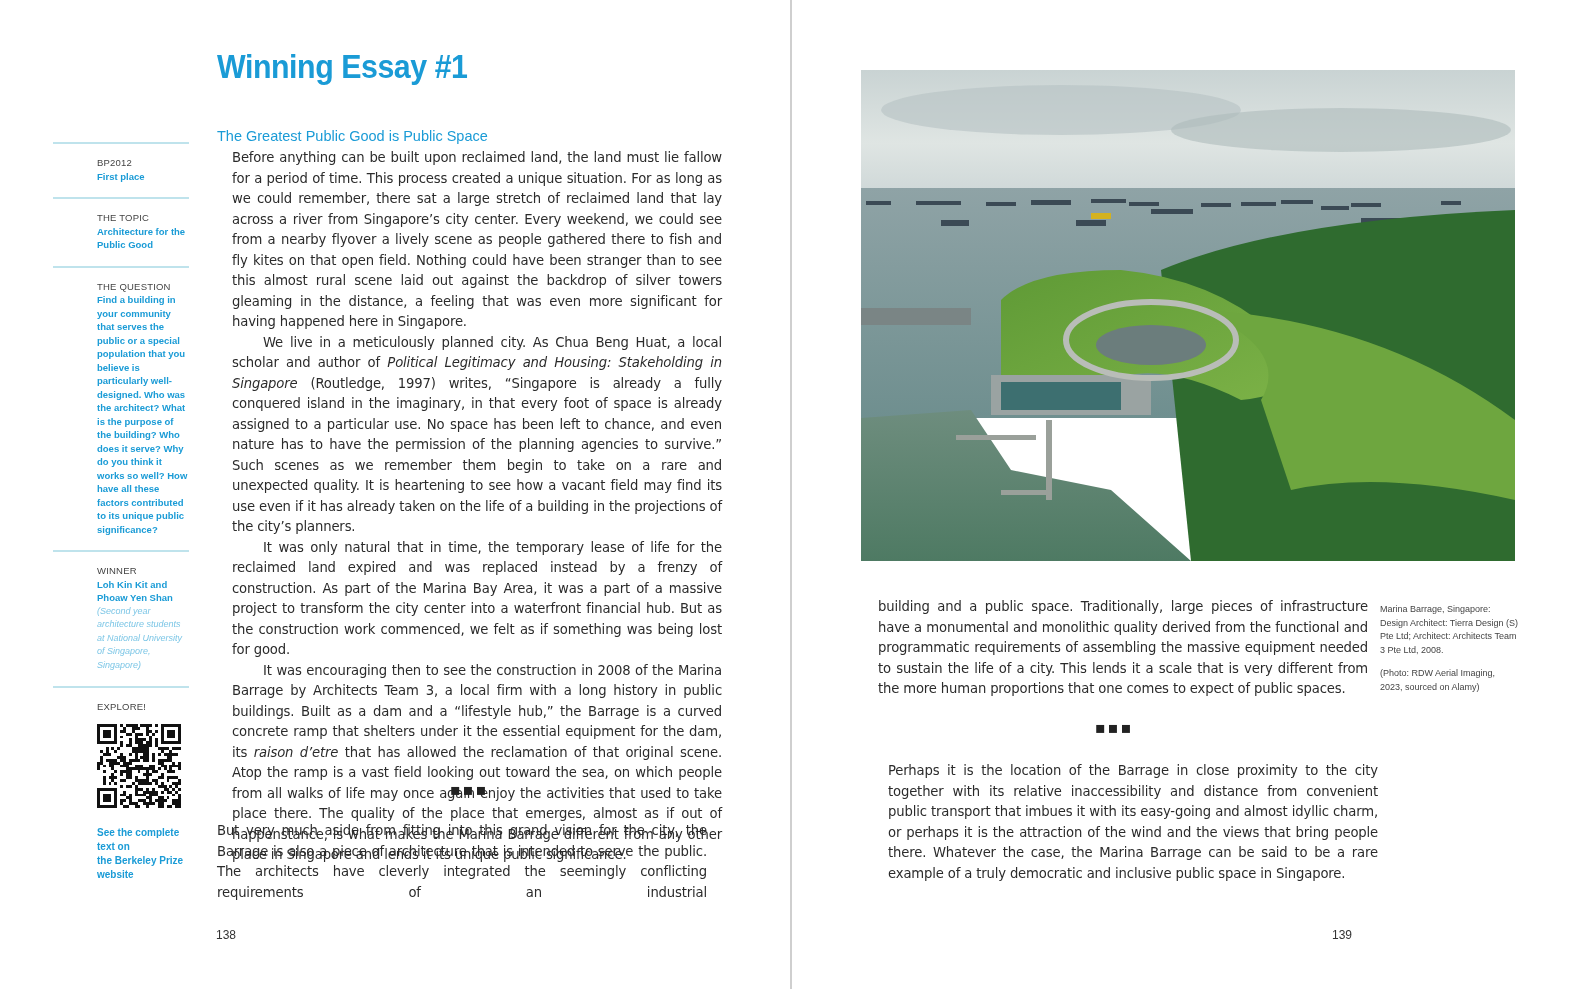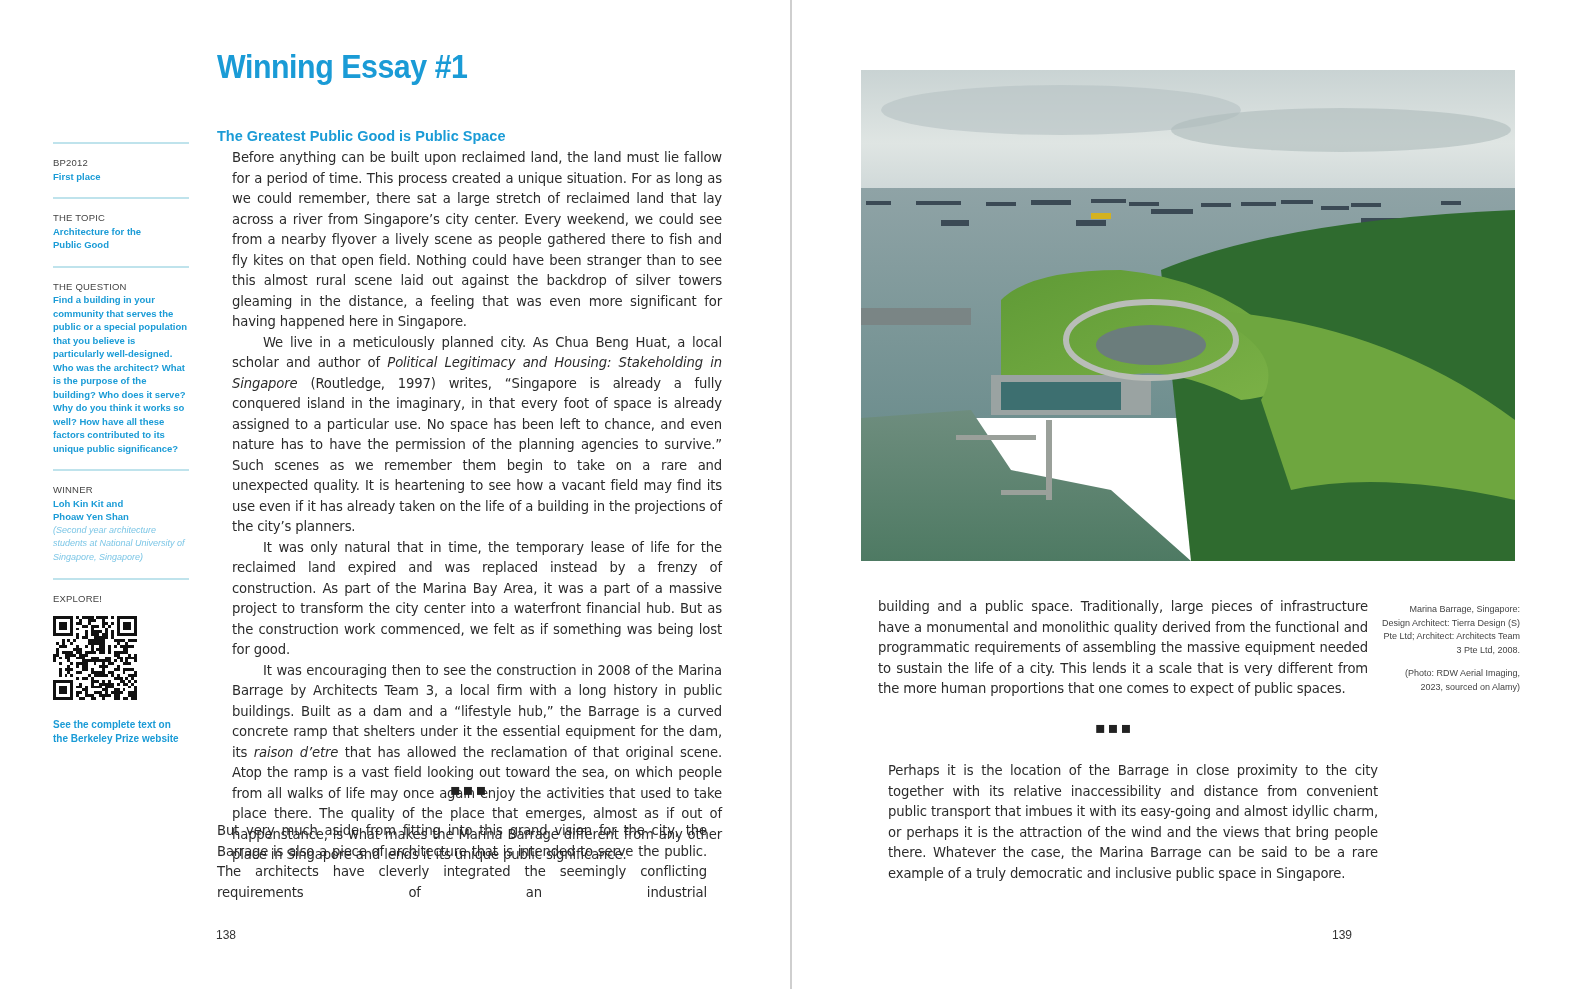--- a/index.html
+++ b/index.html
@@ -12,30 +12,30 @@
 
   
   .title {
     position: absolute; left: 217px; top: 48px;
     font-family: "Liberation Sans", sans-serif; font-weight: bold;
     font-size: 33px; color: #1a9bd6; letter-spacing: -0.5px; transform: scaleX(0.92); transform-origin: left;
     margin: 0;
   }
   .sidebar { position: absolute; left: 53px; top: 142px; width: 136px; font-family: "Liberation Sans", sans-serif; }
   .rule { height: 2px; background: #bfe3ec; margin: 0; }
-  .sb-block { padding: 12px 0 14px 0; }
+  .sb-block { padding: 12px 0 14px 0; margin-left: 44px; }
   .sb-label { font-size: 9.5px; color: #444; letter-spacing: 0.2px; line-height: 13.5px; }
   .sb-value { font-size: 9.5px; font-weight: bold; color: #1a9bd6; line-height: 13.5px; }
   .sb-note { font-size: 9px; font-style: italic; color: #7cc6e6; line-height: 13.5px; }
   .qr { width: 84px; height: 84px; margin: 10px 0 14px 0; }
   .sb-link { font-size: 10px; font-weight: bold; color: #1a9bd6; line-height: 14px; text-decoration: none; display: block; }
 
   .subhead {
     position: absolute; left: 217px; top: 128px;
-    font-family: "Liberation Sans", sans-serif; font-weight: bold; font-size: 14.5px; color: #1a9bd6; margin: 0;
+    font-family: "Liberation Sans", sans-serif; font-weight: normal; font-size: 14.5px; color: #1a9bd6; margin: 0;
   }
   .col {
     position: absolute; font-size: 13.2px; line-height: 20.5px; text-align: justify; color: #2b2b2b;
     letter-spacing: -0.15px;
   }
   .col p { margin: 0; }
   .col p.indent { text-indent: 31px; }
   .col-left { left: 232px; top: 148px; width: 490px; }
   .col-left2 { left: 217px; top: 821px; width: 490px; }
   .col-right1 { left: 878px; top: 597px; width: 490px; }
@@ -45,21 +45,21 @@
   .sep-left { left: 450px; top: 780px; }
   .sep-right { left: 1095px; top: 718px; }
 
   .pageno { position: absolute; font-family: "Liberation Sans", sans-serif; font-size: 12px; color: #333; }
   .pageno-left { left: 216px; top: 928px; text-align: center; }
   .pageno-right { left: 1332px; top: 928px; }
 
   
   .photo { position: absolute; left: 861px; top: 70px; width: 654px; height: 491px; overflow: hidden; }
   .caption { position: absolute; left: 1380px; top: 603px; width: 140px; font-family: "Liberation Sans", sans-serif; font-size: 9px; line-height: 13.5px; color: #444; }
-  .caption p { margin: 0 0 10px 0; text-align: right; }
+  .caption p { margin: 0 0 10px 0; }
 </style>
 </head>
 <body>
 
 <div class="gutter"></div>
 
 <h1 class="title">Winning Essay #1</h1>
 
 <aside class="sidebar">
   <div class="rule"></div>

